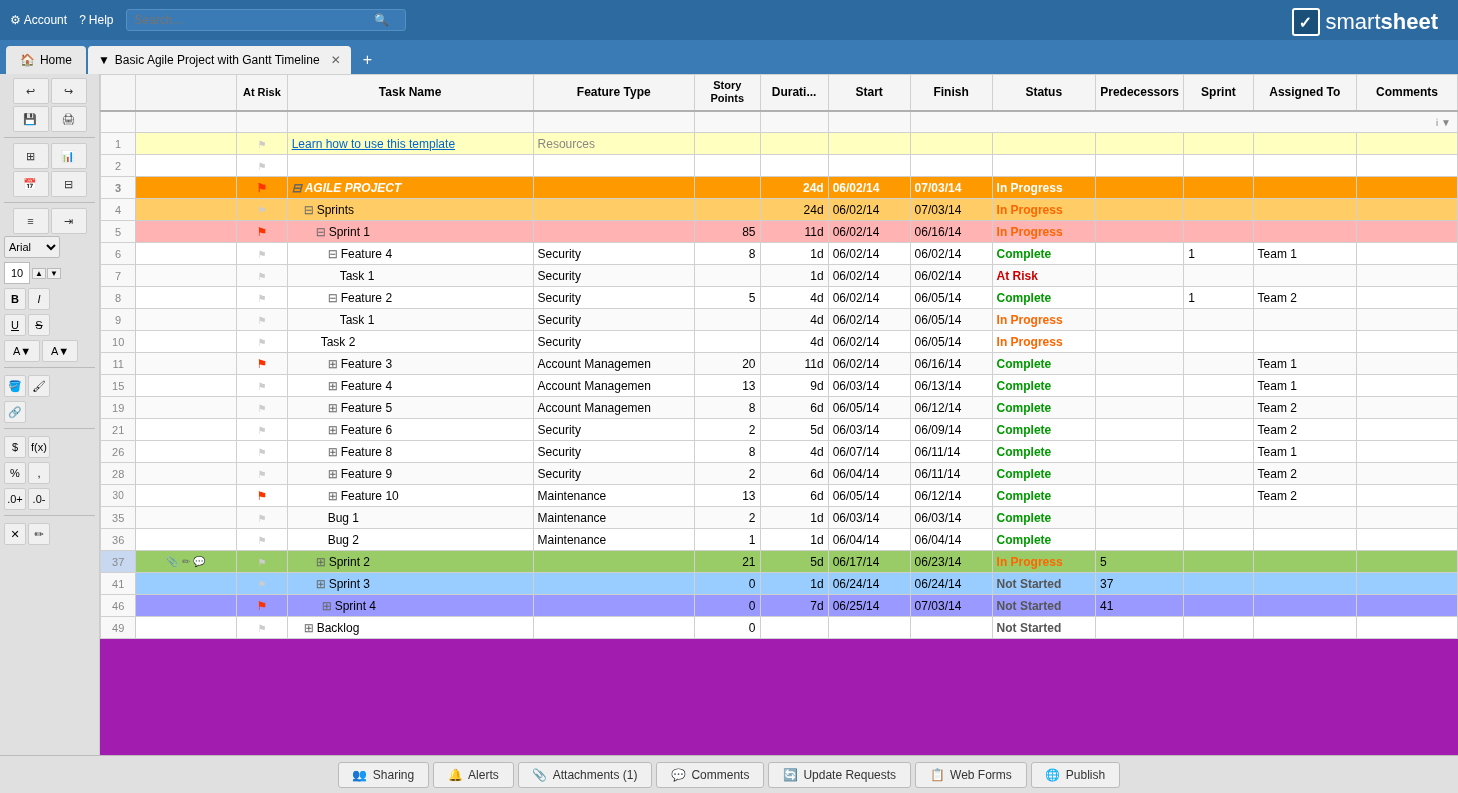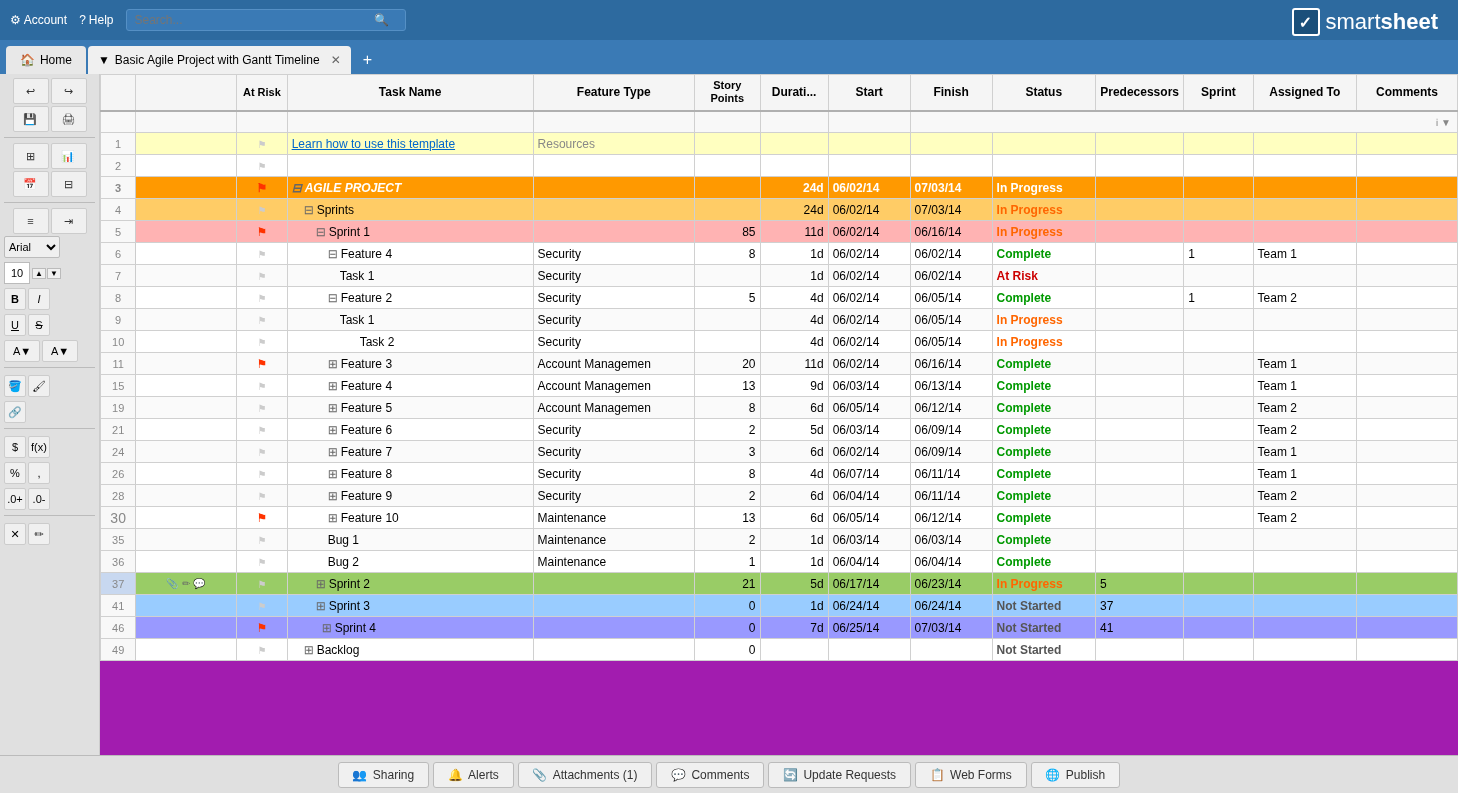--- a/index.html
+++ b/index.html
@@ -528,21 +528,21 @@
             <td><span style="color:#ff6600;font-weight:bold;">In Progress</span></td>
             <td></td>
             <td></td>
             <td></td>
             <td></td>
           </tr>
           <tr style="background: white; height: 22px;">
             <td style="text-align: center; color: rgb(136, 136, 136); font-size: 11px; background: rgb(248, 248, 248); border-right: 1px solid rgb(204, 204, 204);">10</td>
             <td style="text-align: center; font-size: 10px;"></td>
             <td style="text-align: center;"><span style="color:#ccc;font-size:10px;">⚑</span></td>
-            <td style="padding-left: 72px; margin-top: 13px;"><span>Task 2</span></td>
+            <td style="padding-left: 33px; margin-top: 13px;"><span>Task 2</span></td>
             <td>Security</td>
             <td style="text-align: right;"></td>
             <td style="text-align: right;">4d</td>
             <td>06/02/14</td>
             <td>06/05/14</td>
             <td><span style="color:#ff6600;font-weight:bold;">In Progress</span></td>
             <td></td>
             <td></td>
             <td></td>
             <td></td>
@@ -604,36 +604,20 @@
             <td style="text-align: right;">2</td>
             <td style="text-align: right;">5d</td>
             <td>06/03/14</td>
             <td>06/09/14</td>
             <td><span style="color:#009900;font-weight:bold;">Complete</span></td>
             <td></td>
             <td></td>
             <td>Team 2</td>
             <td></td>
           </tr>
-          <tr style="background: rgb(250, 250, 250); height: 22px;">
-            <td style="text-align: center; color: rgb(136, 136, 136); font-size: 11px; background: rgb(248, 248, 248); border-right: 1px solid rgb(204, 204, 204);">24</td>
-            <td style="text-align: center; font-size: 10px;"></td>
-            <td style="text-align: center;"><span style="color:#ccc;font-size:10px;">⚑</span></td>
-            <td style="padding-left: 40px;"><span style="color:#666;margin-right:3px;cursor:pointer;">⊞</span><span>Feature 7</span></td>
-            <td>Security</td>
-            <td style="text-align: right;">3</td>
-            <td style="text-align: right;">6d</td>
-            <td>06/02/14</td>
-            <td>06/09/14</td>
-            <td><span style="color:#009900;font-weight:bold;">Complete</span></td>
-            <td></td>
-            <td></td>
-            <td>Team 1</td>
-            <td></td>
-          </tr>
           <tr style="background: white; height: 22px;">
             <td style="text-align: center; color: rgb(136, 136, 136); font-size: 11px; background: rgb(248, 248, 248); border-right: 1px solid rgb(204, 204, 204);">26</td>
             <td style="text-align: center; font-size: 10px;"></td>
             <td style="text-align: center;"><span style="color:#ccc;font-size:10px;">⚑</span></td>
             <td style="padding-left: 40px;"><span style="color:#666;margin-right:3px;cursor:pointer;">⊞</span><span>Feature 8</span></td>
             <td>Security</td>
             <td style="text-align: right;">8</td>
             <td style="text-align: right;">4d</td>
             <td>06/07/14</td>
             <td>06/11/14</td>
@@ -653,21 +637,21 @@
             <td style="text-align: right;">6d</td>
             <td>06/04/14</td>
             <td>06/11/14</td>
             <td><span style="color:#009900;font-weight:bold;">Complete</span></td>
             <td></td>
             <td></td>
             <td>Team 2</td>
             <td></td>
           </tr>
           <tr style="background: white; height: 22px;">
-            <td style="text-align: center; color: rgb(136, 136, 136); font-size: 14px; background: rgb(248, 248, 248); border-right: 1px solid rgb(204, 204, 204);">30</td>
+            <td style="text-align: center; color: rgb(136, 136, 136); font-size: 10px; background: rgb(248, 248, 248); border-right: 1px solid rgb(204, 204, 204);">30</td>
             <td style="text-align: center; font-size: 10px;"></td>
             <td style="text-align: center;"><span style="color:#ff3300;font-size:12px;">⚑</span></td>
             <td style="padding-left: 40px;"><span style="color:#666;margin-right:3px;cursor:pointer;">⊞</span><span>Feature 10</span></td>
             <td>Maintenance</td>
             <td style="text-align: right;">13</td>
             <td style="text-align: right;">6d</td>
             <td>06/05/14</td>
             <td>06/12/14</td>
             <td><span style="color:#009900;font-weight:bold;">Complete</span></td>
             <td></td>

